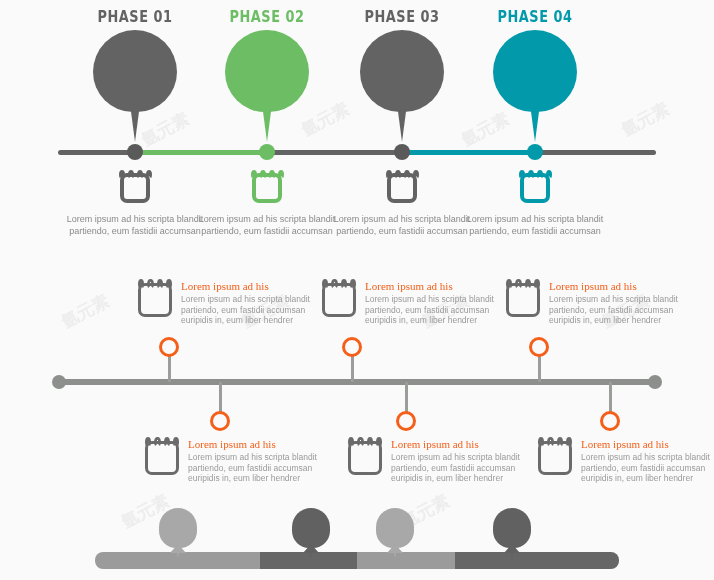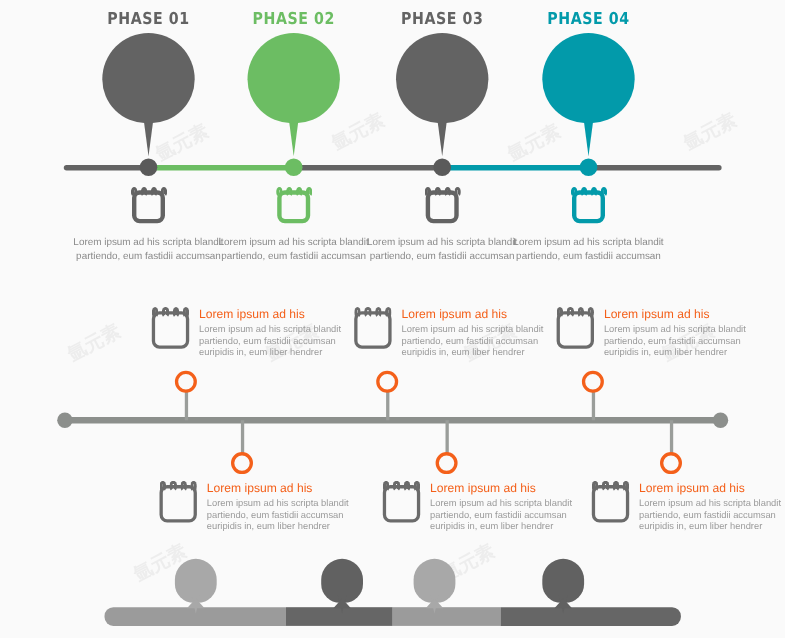--- a/index.html
+++ b/index.html
@@ -55,21 +55,21 @@
   .s1-cap{
     margin-top:7px;font-size:9px;line-height:11.5px;color:#8a8a8a;
     font-family:"Liberation Sans", sans-serif;
   }
 
   
   .card{position:absolute;display:flex;gap:9px;width:200px;}
   .card-txt{flex:1;padding-top:1px;}
   .card-title{
     font-size:11px;color:#f4601a;margin-bottom:2px;
-    font-family:Liberation Sans, sans-serif;
+    font-family:Liberation Serif, serif;
   }
   .card-body{
     font-size:8.5px;line-height:10.5px;color:#9a9a9a;
     font-family:"Liberation Sans", sans-serif;
   }
 
   
   .tl2-bar{position:absolute;left:58px;top:379px;width:598px;height:6px;background:#8c8f8c;border-radius:3px;}
   .tl2-endcap{position:absolute;width:14px;height:14px;border-radius:50%;background:#8c8f8c;top:375px;}
   .stem{position:absolute;width:3px;background:#9a9d9a;}

